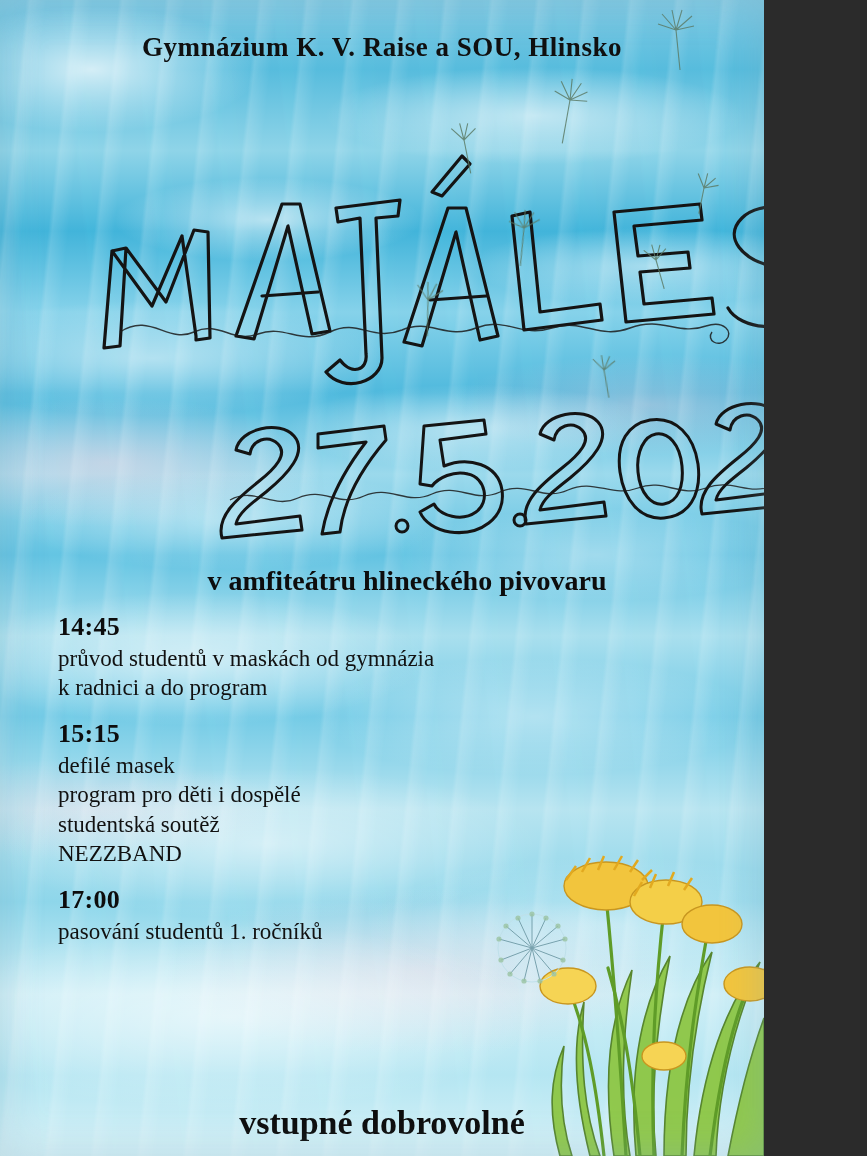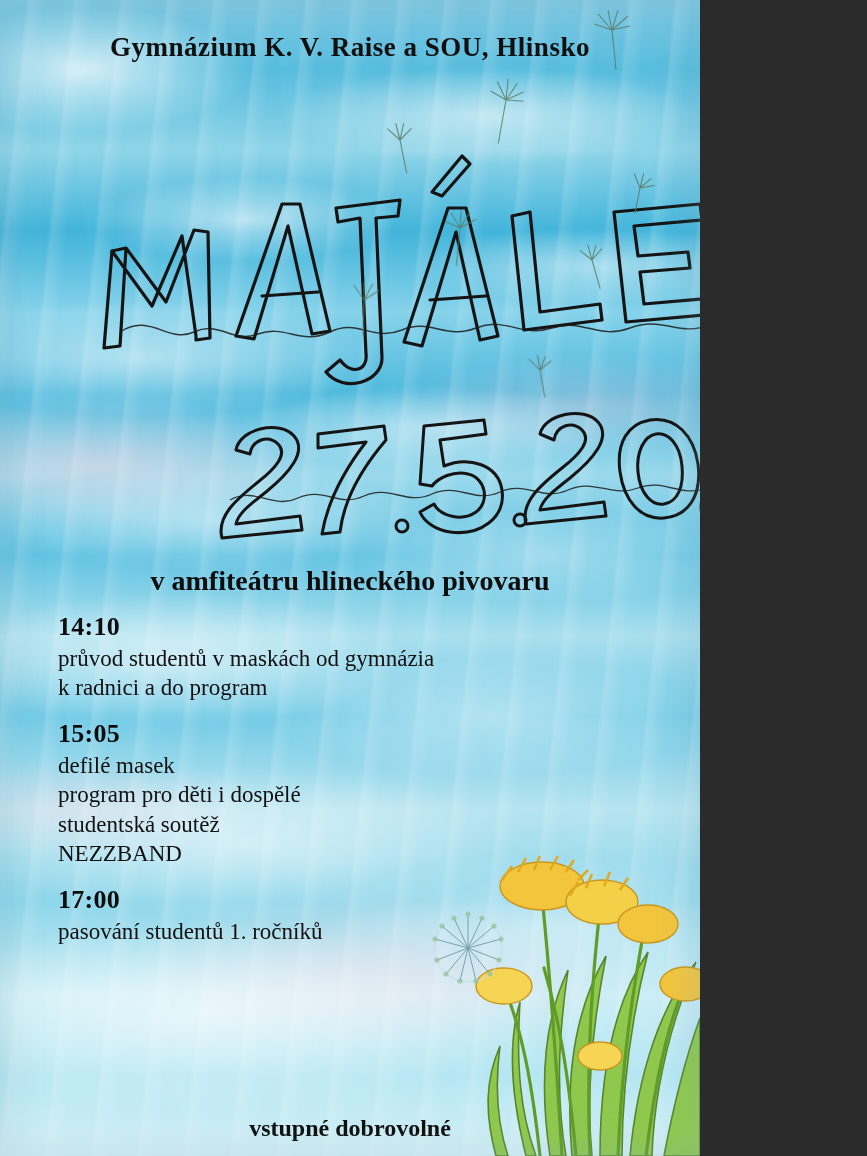--- a/index.html
+++ b/index.html
@@ -2,21 +2,21 @@
 <html><head>
 <meta charset="utf-8">
 <style>
   html, body {
     margin: 0;
     padding: 0;
     background: #2b2b2b;
   }
   .poster {
     position: relative;
-    width: 700px;
+    width: 764px;
     height: 1156px;
     overflow: hidden;
     font-family: "Liberation Serif", serif;
     background: #fdba74;
   }
 
   
   .bg {
     position: absolute;
     inset: 0;
@@ -111,20 +111,21 @@
   .venue {
     position: absolute;
     top: 565px;
     left: 0;
     width: 100%;
     text-align: center;
     font-family: "Liberation Serif", serif;
     font-weight: bold;
     font-size: 28px;
     color: #0d0d0d;
+    padding-left: 25px;
   }
 
   .program {
     position: absolute;
     top: 612px;
     left: 58px;
     width: 520px;
   }
   .slot { margin-bottom: 16px; }
   .slot-time {
@@ -143,21 +144,21 @@
   }
 
   .footer {
     position: absolute;
     bottom: 14px;
     left: 0;
     width: 100%;
     text-align: center;
     font-family: "Liberation Serif", serif;
     font-weight: bold;
-    font-size: 24px;
+    font-size: 34px;
     color: #0d0d0d;
   }
 
   .dandelions {
     position: absolute;
     right: 0;
     bottom: 0;
     width: 400px;
     height: 800px;
     pointer-events: none;
@@ -249,26 +250,26 @@
                C390 86 406 108 432 96 C458 84 474 106 500 94
                C526 82 542 104 568 92 C594 80 612 100 638 90
                C664 80 680 100 706 90 C732 80 748 98 772 88" fill="none" stroke="#1b1b1b" stroke-width="1.3" opacity="0.85"></path>
     </svg>
   </div>
 
   <div class="venue">v amfiteátru hlineckého pivovaru</div>
 
   <div class="program">
     <div class="slot">
-      <div class="slot-time">14:10</div>
+      <div class="slot-time">14:45</div>
       <div class="slot-line">průvod studentů v maskách od gymnázia</div>
       <div class="slot-line">k radnici a do program</div>
     </div>
     <div class="slot">
-      <div class="slot-time">15:05</div>
+      <div class="slot-time">15:15</div>
       <div class="slot-line">defilé masek</div>
       <div class="slot-line">program pro děti i dospělé</div>
       <div class="slot-line">studentská soutěž</div>
       <div class="slot-line">NEZZBAND</div>
     </div>
     <div class="slot">
       <div class="slot-time">17:00</div>
       <div class="slot-line">pasování studentů 1. ročníků</div>
     </div>
   </div>

